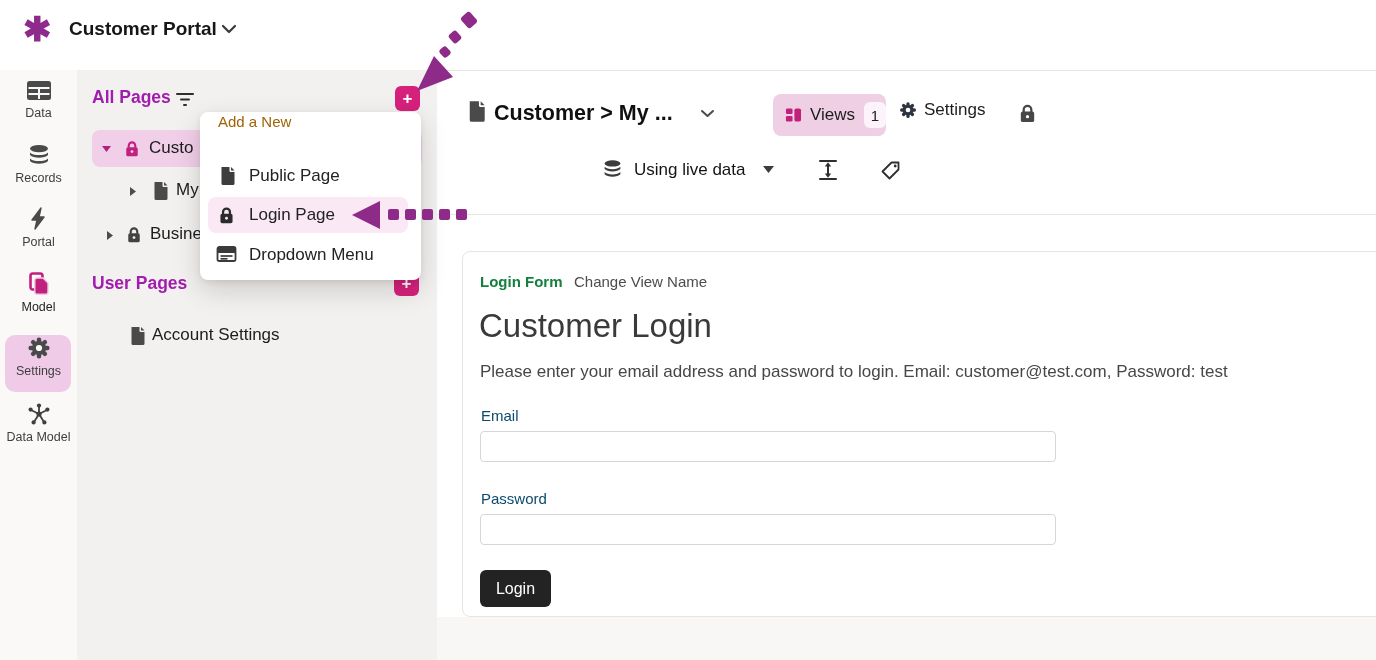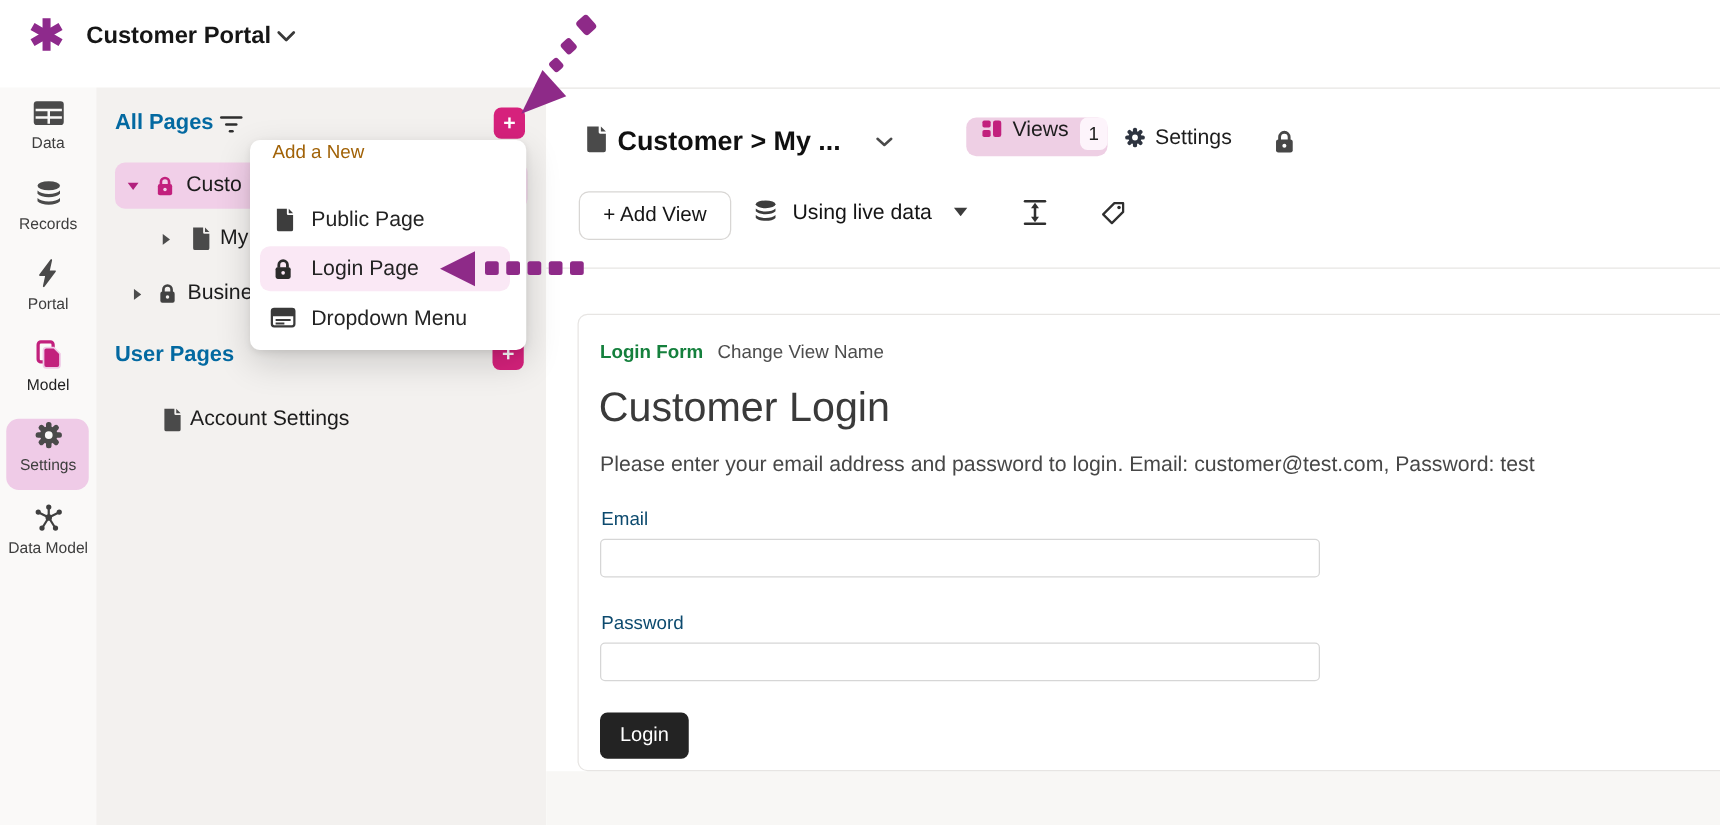--- a/index.html
+++ b/index.html
@@ -11,33 +11,33 @@
   .logo{left:23px;top:12px;font-size:34px;font-weight:700;color:#8e2a8c;line-height:1}
   .app-name{left:69px;top:18px;font-size:19px;font-weight:700;color:#161616}
   .app-chevron{left:221px;top:24px}
   
   .navbar{left:0;top:70px;width:77px;height:590px;background:#faf9f8}
   .nav-item{width:77px;text-align:center}
   .nav-label{font-size:12.5px;color:#3e3e3e}
   .nav-active-tile{left:5px;top:265px;width:66px;height:57px;background:#efcbe7;border-radius:10px}
   
   .panel{left:77px;top:70px;width:360px;height:590px;background:#f3f1ef}
-  .panel-title{font-size:17.5px;font-weight:700;color:#0369a1}
+  .panel-title{font-size:17.5px;font-weight:700;color:#a21caf}
   .plus-btn{width:25px;height:25px;background:#d6217c;border-radius:6px;color:#fff;font-size:17px;font-weight:700;display:flex;align-items:center;justify-content:center;line-height:1;border:none;cursor:pointer}
   .tree-row-selected{left:15px;top:60px;width:330px;height:37px;background:#f1cfe8;border-radius:8px}
   .tree-label{font-size:17px;color:#1c1c1c;white-space:nowrap}
   
   .menu{left:200px;top:112px;width:221px;height:168px;background:#fff;border-radius:8px;box-shadow:0 10px 28px rgba(0,0,0,.16),0 2px 6px rgba(0,0,0,.08);z-index:20}
   .menu-header{left:18px;top:1px;font-size:15px;color:#a16207}
   .menu-item-label{font-size:17px;color:#232323;white-space:nowrap}
   .menu-highlight{left:8px;top:85px;width:200px;height:36px;background:#fae8f5;border-radius:8px}
   
   .main{left:437px;top:70px;width:939px;height:590px;background:#fff;border-top:1px solid #e8e6e4}
   .page-title{font-size:21.5px;font-weight:700;color:#101010;white-space:nowrap}
-  .views-tab{left:336px;top:23px;width:113px;height:31px;background:#eecfe4;border-radius:8px;display:flex;align-items:flex-start;padding-left:12px;cursor:pointer}
+  .views-tab{left:336px;top:23px;width:113px;height:42px;background:#eecfe4;border-radius:8px;display:flex;align-items:center;padding-left:12px;cursor:pointer}
   .views-label{font-size:17px;color:#1d1d1d;margin-left:8px}
   .views-badge{margin-left:9px;background:#fdf4fb;border-radius:6px;min-width:22px;height:26px;display:flex;align-items:center;justify-content:center;font-size:15px;color:#222;padding:0 6px}
   .hdr-label{font-size:17px;color:#1d1d1d}
   .add-view-btn{left:26px;top:82px;width:122px;height:39px;background:#fff;border:1px solid #d8d6d4;border-radius:8px;font-size:16.5px;color:#161616;display:flex;align-items:center;justify-content:center;cursor:pointer;font-family:"Liberation Sans",sans-serif}
   .divider{left:0;top:143px;width:939px;height:1px;background:#e8e6e4}
   .bottom-strip{left:0;top:546px;width:939px;height:44px;background:#f8f7f5}
   
   .card{left:25px;top:180px;width:1110px;height:366px;background:#fff;border:1px solid #e7e5e3;border-radius:8px;z-index:1}
   .card-type{left:17px;top:21px;font-size:15px;font-weight:700;color:#15803d}
   .card-rename{left:111px;top:21px;font-size:15px;color:#4c4c4c;cursor:pointer}
@@ -262,21 +262,20 @@
       </svg>
     <span class="hdr-label">Settings</span>
   </div>
 
   <svg class="abs" style="left:580px;top:31px" width="21" height="22" viewBox="0 0 22 22">
       <path d="M7 10V7.5a4 4 0 0 1 8 0V10" fill="none" stroke="#474747" stroke-width="2.4"></path>
       <rect x="4" y="9.5" width="14" height="11" rx="2" fill="#474747"></rect>
       <circle cx="11" cy="14.8" r="1.7" fill="#fff"></circle>
     </svg>
 
-  <button class="abs add-view-btn">+  Add View</button>
 
   <div class="abs flexrow" style="left:165px;top:88px;gap:11px;cursor:pointer">
     <svg width="21" height="21" viewBox="0 0 24 23">
         <g fill="#3c3c3c">
           <ellipse cx="12" cy="4.6" rx="9" ry="3.6"></ellipse>
           <path d="M3 8.4c1.6 1.7 5 2.7 9 2.7s7.4-1 9-2.7v2.6c-1.6 1.7-5 2.7-9 2.7s-7.4-1-9-2.7z"></path>
           <path d="M3 14.4c1.6 1.7 5 2.7 9 2.7s7.4-1 9-2.7v2.6c-1.6 1.7-5 2.7-9 2.7s-7.4-1-9-2.7z"></path>
         </g>
       </svg>
     <span style="font-size:17px;color:#141414">Using live data</span>

